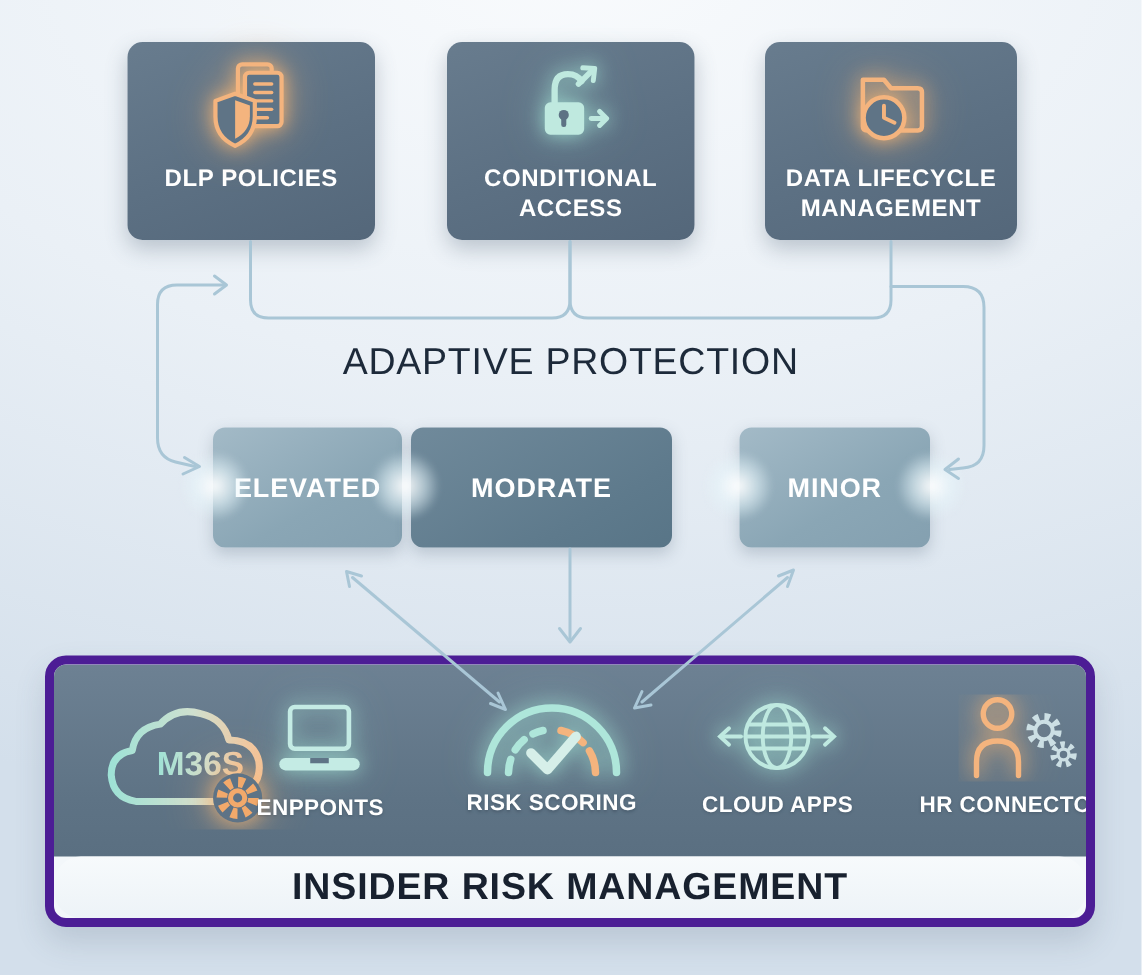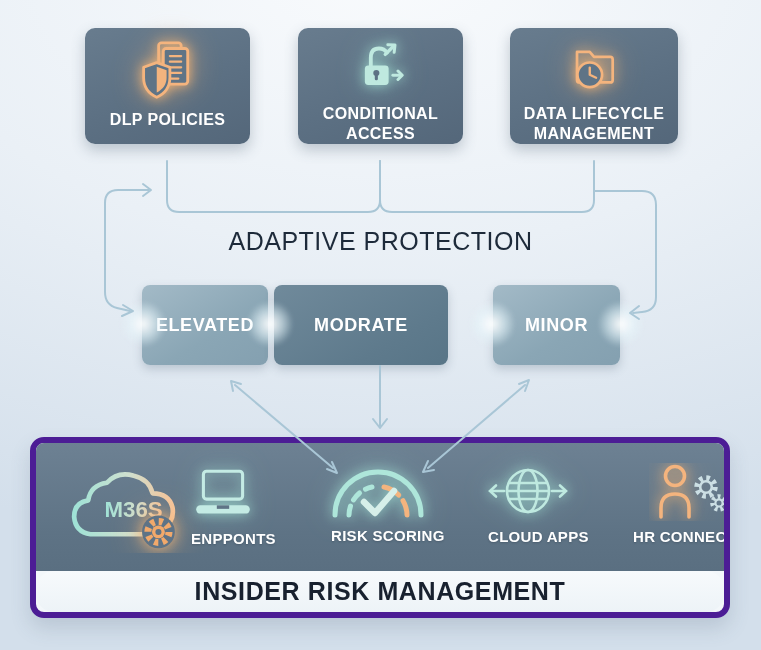--- a/index.html
+++ b/index.html
@@ -7,21 +7,21 @@
     width:761px;height:650px;position:relative;overflow:hidden;
     font-family:"Liberation Sans",sans-serif;
     background:radial-gradient(130% 90% at 50% -5%, #f9fbfd 0%, #eaf0f6 48%, #d3dfeb 100%);
   }
   .stage{position:absolute;inset:0;}
   svg.connectors{position:absolute;left:0;top:0;z-index:5;pointer-events:none;}
   .ln{fill:none;stroke:#a9c6d6;stroke-width:2;stroke-linecap:round;stroke-linejoin:round;}
 
   
   .top-box{
-    position:absolute;top:28px;height:116px;border-radius:10px;z-index:2;
+    position:absolute;top:28px;height:132px;border-radius:10px;z-index:2;
     background:linear-gradient(160deg,#687c8e 0%,#5c7083 55%,#54677a 100%);
     box-shadow:0 6px 14px rgba(70,90,110,.30);
     display:flex;flex-direction:column;align-items:center;padding-top:12px;box-sizing:border-box;
   }
   .box1{left:85px;width:165px;}
   .box2{left:298px;width:165px;}
   .box3{left:510px;width:168px;}
   .box-label{
     color:#fff;font-weight:bold;font-size:16px;line-height:1.25;text-align:center;
     letter-spacing:.4px;margin-top:8px;padding:0 10px;
@@ -66,21 +66,20 @@
     position:absolute;left:0;right:0;top:128px;bottom:0;
     background:linear-gradient(180deg,#f7fafc 0%,#edf3f7 100%);
     display:flex;align-items:center;justify-content:center;border-radius:18px;
   }
   .banner-title{font-size:25px;font-weight:bold;color:#18212f;letter-spacing:.6px;}
 
   .bgroup{position:absolute;display:flex;flex-direction:column;align-items:center;z-index:3;}
   .bgroup .b-label{
     color:#fff;font-weight:bold;font-size:15px;letter-spacing:.3px;margin-top:7px;white-space:nowrap;
     text-shadow:0 1px 2px rgba(40,55,70,.35);
-    margin-left:20px;
   }
   .g-cloud{left:18px;top:14px;}
   .g-endpoints{left:135px;top:22px;}
   .g-risk{left:275px;top:15px;}
   .g-cloudapps{left:432px;top:20px;}
   .g-hr{left:577px;top:20px;}
 </style>
 </head>
 <body>
 

